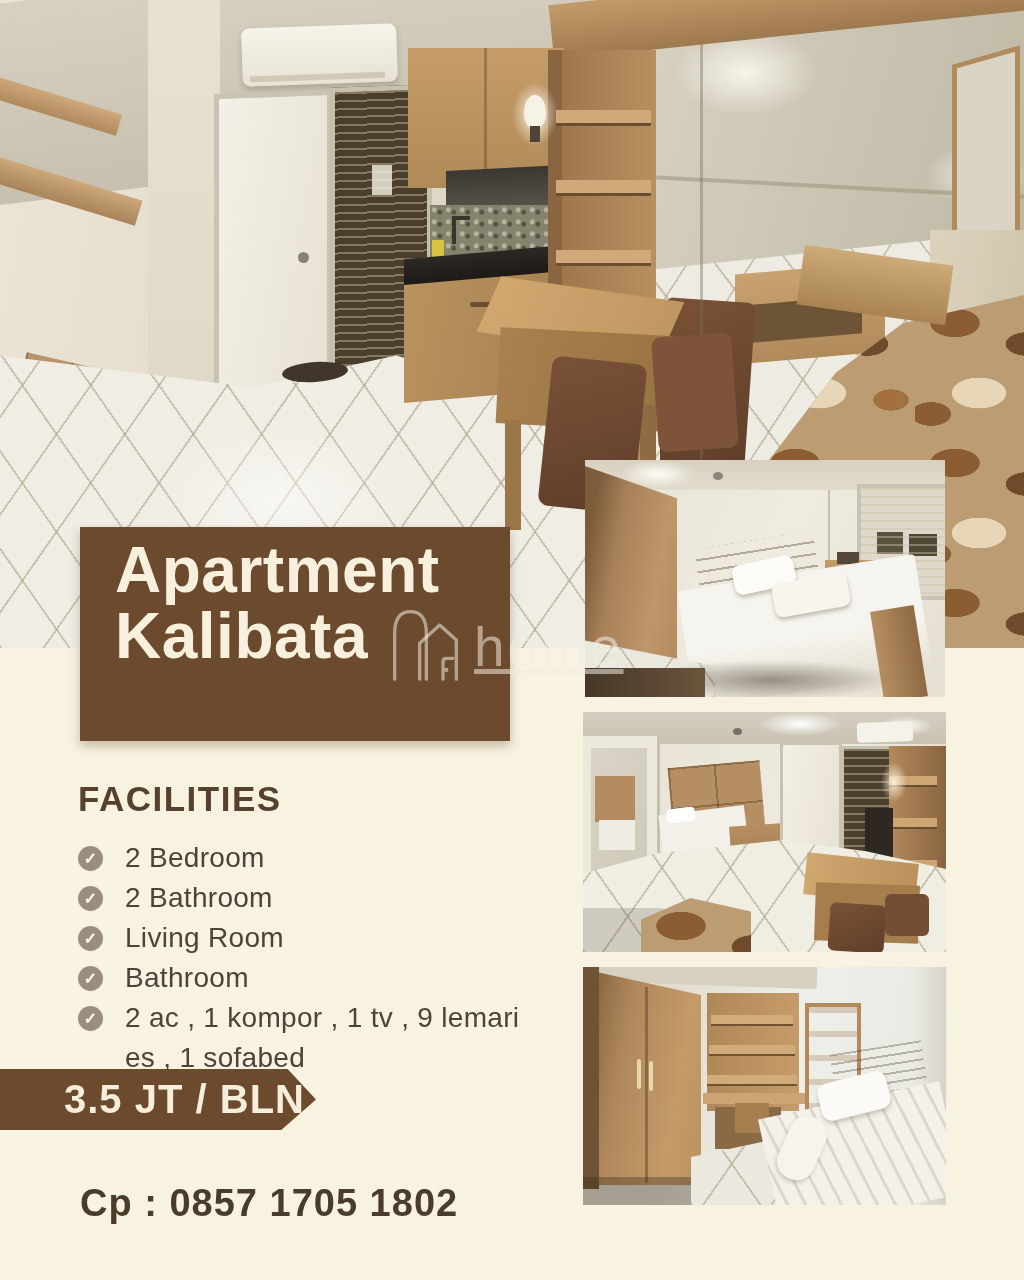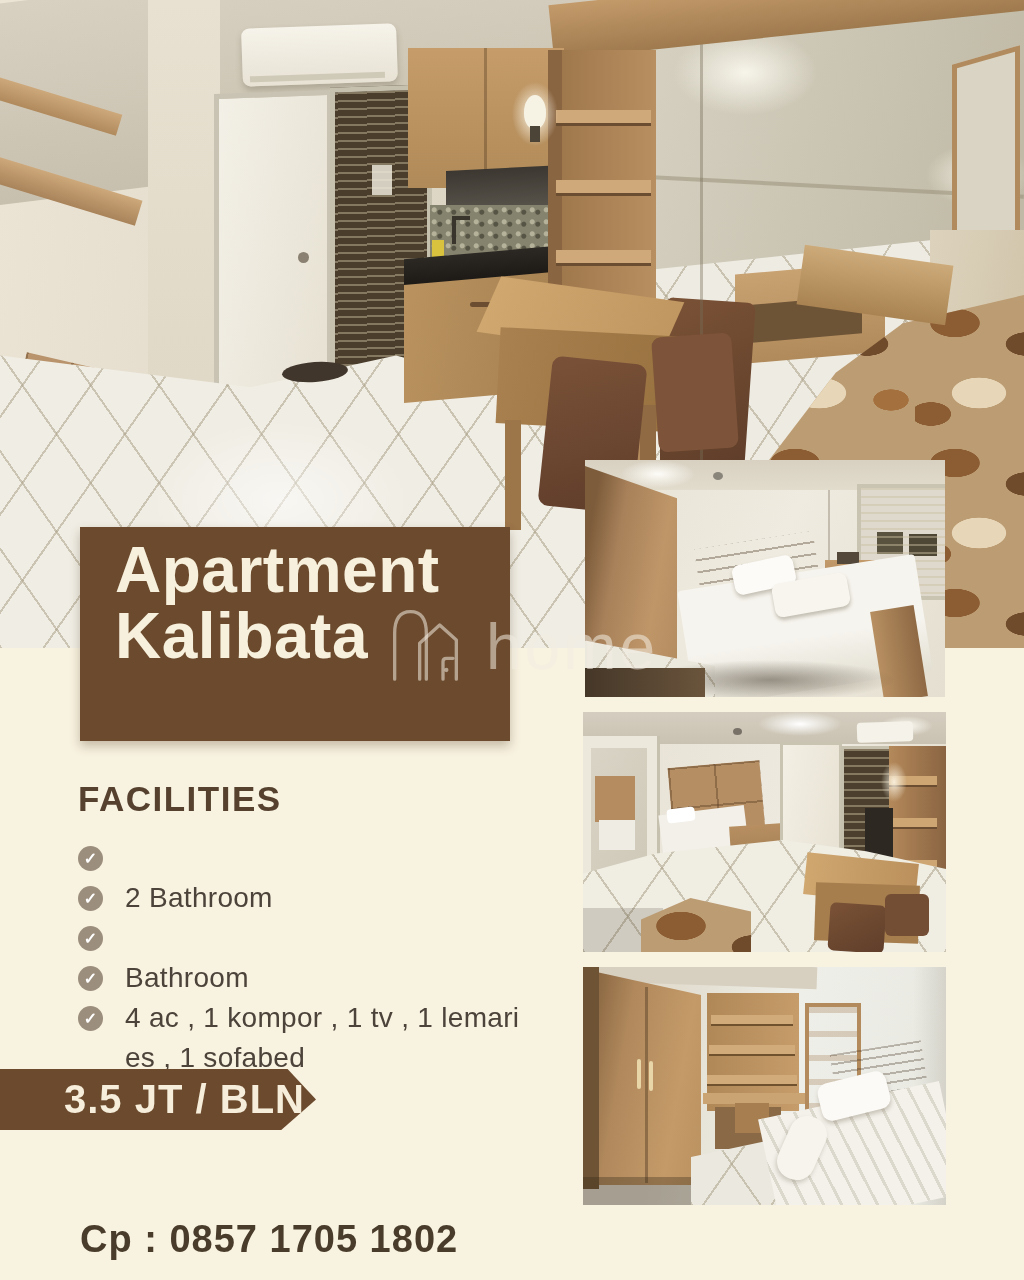--- a/index.html
+++ b/index.html
@@ -19,32 +19,32 @@
     radial-gradient(ellipse 36px 20px at 70% 35%,#6f4a2b 58%,transparent 60%),
     radial-gradient(ellipse 46px 26px at 40% 70%,#e7d7b8 58%,transparent 60%),
     radial-gradient(ellipse 30px 18px at 85% 75%,#a3703e 58%,transparent 60%),
     radial-gradient(ellipse 34px 20px at 10% 85%,#8c5c33 58%,transparent 60%);
     background-size:160px 140px;}
   .titlebox{position:absolute;left:80px;top:527px;width:430px;height:214px;background:#6b4a2d;
     box-shadow:0 5px 10px rgba(80,55,30,.3);padding-top:10px;box-sizing:border-box;z-index:30;}
   .titlebox div{padding-left:35px;font-size:64px;line-height:66px;font-weight:bold;color:#f7f0dc;letter-spacing:.5px;}
   .watermark{position:absolute;left:388px;top:594px;height:92px;display:flex;align-items:center;z-index:40;pointer-events:none;}
   .watermark svg{display:block;}
-  .watermark span{font-size:64px;color:rgba(242,237,226,.55);margin-left:28px;letter-spacing:3px;padding-top:14px;}
+  .watermark span{font-size:55px;color:rgba(242,237,226,.55);margin-left:16px;letter-spacing:3px;padding-top:14px;text-decoration:underline;}
   .fac-h{position:absolute;left:78px;top:779px;margin:0;font-size:35px;font-weight:bold;color:#55412e;letter-spacing:1.5px;z-index:20;text-align:right;}
   .fac-list{position:absolute;left:78px;top:838px;margin:0;padding:0;list-style:none;z-index:20;}
   .fac-list li{display:flex;align-items:flex-start;min-height:40px;}
   .chk{width:25px;height:25px;border-radius:50%;background:#9c8e7d;color:#fff;font-size:16px;font-weight:bold;
     display:flex;align-items:center;justify-content:center;margin-top:8px;flex:0 0 25px;}
   .fac-txt{margin-left:22px;font-size:28px;line-height:40px;color:#4c433a;letter-spacing:.3px;white-space:pre-line;}
   .price{position:absolute;left:0;top:1069px;width:316px;height:61px;background:#6b4a2d;z-index:20;
     clip-path:polygon(0 0,91% 0,100% 50%,89% 100%,0 100%);
     display:flex;align-items:center;padding-left:64px;box-sizing:border-box;}
   .price span{font-size:40px;font-weight:bold;color:#f6eedb;letter-spacing:1px;}
-  .contact{position:absolute;left:80px;top:1218px;font-size:38px;font-weight:bold;color:#4a3c2b;letter-spacing:1px;z-index:20;}
+  .contact{position:absolute;left:80px;top:1182px;font-size:38px;font-weight:bold;color:#4a3c2b;letter-spacing:1px;z-index:20;}
 </style>
 </head>
 <body>
 
 <div class="poster">
 
   <div class="photo" style="left:0;top:0;width:1024px;height:648px;">
     <div class="a" style="inset:0;background:linear-gradient(100deg,#ece5d6 0%,#ddd5c4 45%,#d0c8b6 70%,#c9c1ae 100%);"></div>
     <div class="a" style="left:-30px;top:-40px;width:780px;height:200px;background:linear-gradient(180deg,#d8d1c2,#c8c0ae);transform:rotate(-7deg);"></div>
 
@@ -238,35 +238,37 @@
         <circle cx="70" cy="86" r="2.6" fill="rgba(242,237,226,0.55)" stroke="none"></circle>
       </g>
     </svg>
     <span>home</span>
   </div>
 
   <h2 class="fac-h">FACILITIES</h2>
   <ul class="fac-list">
     <li>
       <span class="chk">✓</span>
+      <span class="fac-txt">2 Bedroom</span>
     </li>
     <li>
       <span class="chk">✓</span>
       <span class="fac-txt">2 Bathroom</span>
     </li>
     <li>
       <span class="chk">✓</span>
+      <span class="fac-txt">Living Room</span>
     </li>
     <li>
       <span class="chk">✓</span>
       <span class="fac-txt">Bathroom</span>
     </li>
     <li>
       <span class="chk">✓</span>
-      <span class="fac-txt">4 ac , 1 kompor , 1 tv , 1 lemari
+      <span class="fac-txt">2 ac , 1 kompor , 1 tv , 9 lemari
 es , 1 sofabed</span>
     </li>
   </ul>
 
   <div class="price">
     <span>3.5 JT / BLN</span>
   </div>
 
   <div class="contact">Cp : 0857 1705 1802</div>
 

